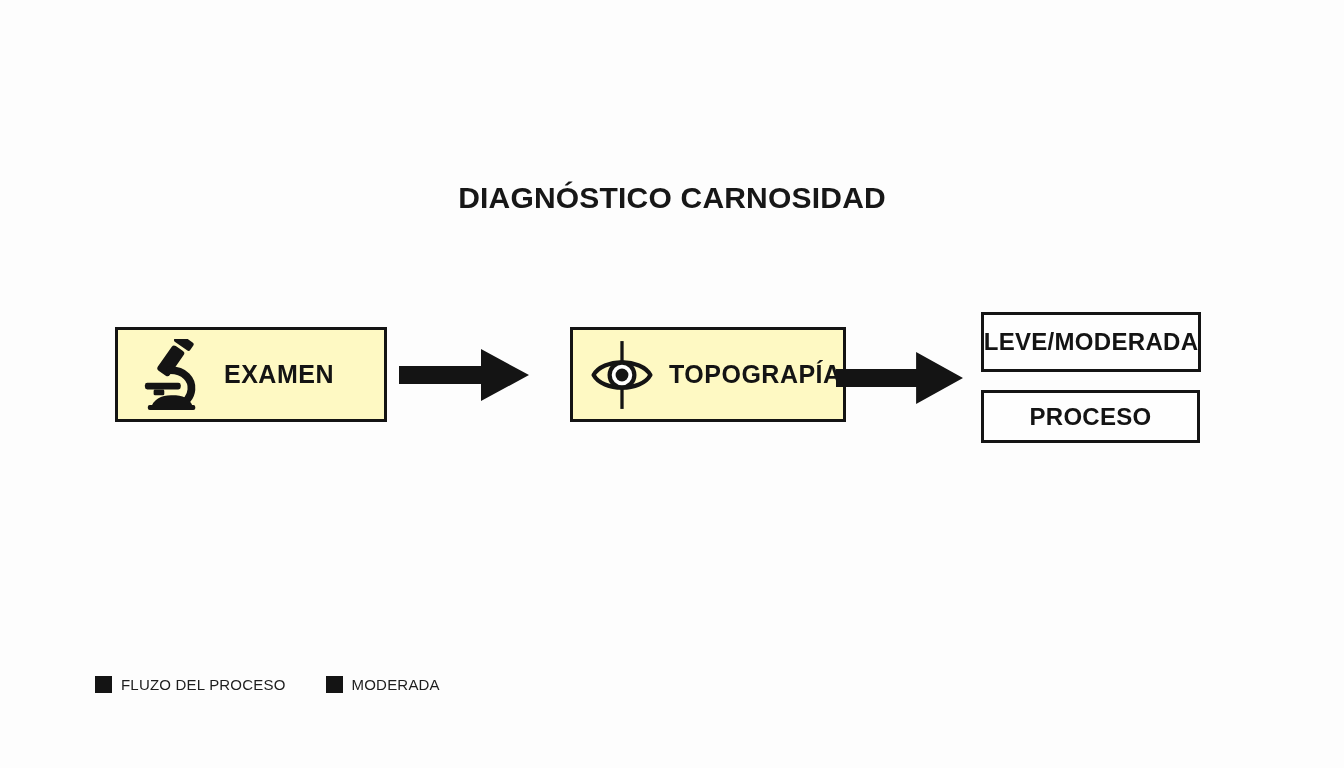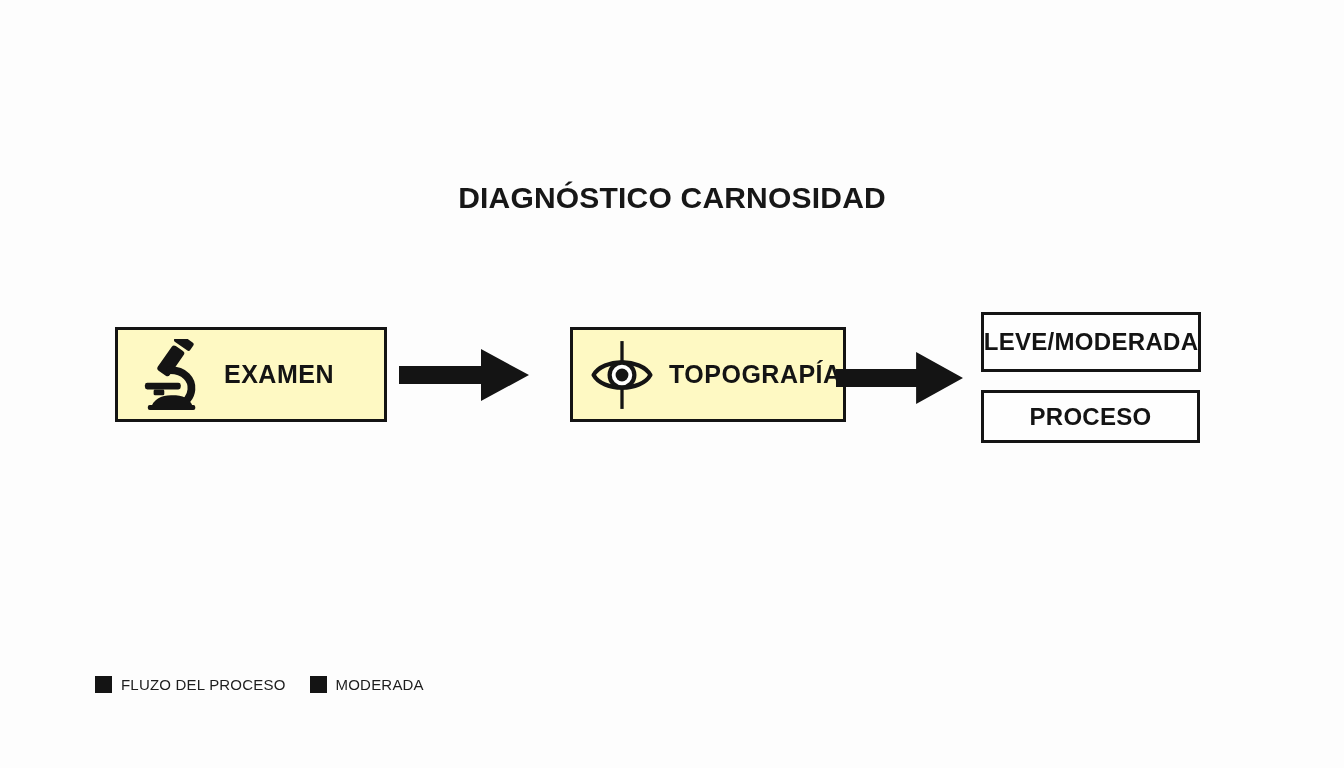--- a/index.html
+++ b/index.html
@@ -31,21 +31,21 @@
   .result-box {
     position:absolute; box-sizing:border-box;
     border:3px solid #141414; background:#fefefe;
     display:flex; align-items:center; justify-content:center;
     font-size:24px; font-weight:700; letter-spacing:0.3px;
   }
   #result-1 { left:981px; top:312px; width:220px; height:60px; }
   #result-2 { left:981px; top:390px; width:219px; height:53px; }
   .legend {
     position:absolute; left:95px; top:676px;
-    display:flex; align-items:center; gap:24px;
+    display:flex; align-items:center; gap:40px;
   }
   .legend-item { display:flex; align-items:center; gap:9px; }
   .swatch { width:17px; height:17px; background:#141414; }
   .legend-label { font-size:15px; color:#1d1d1d; letter-spacing:0.2px; white-space:nowrap; }
   .icon svg { display:block; }
 </style>
 </head>
 <body>
 
 <div>

